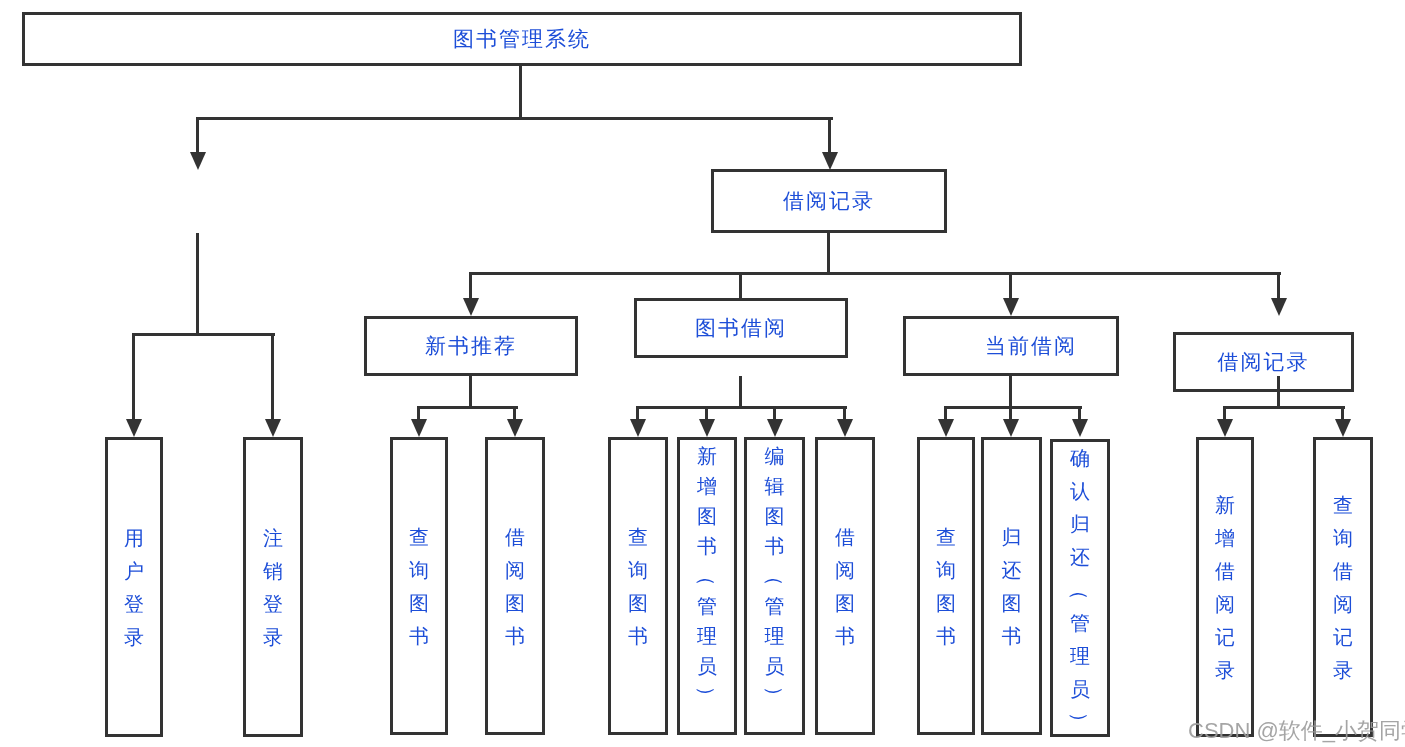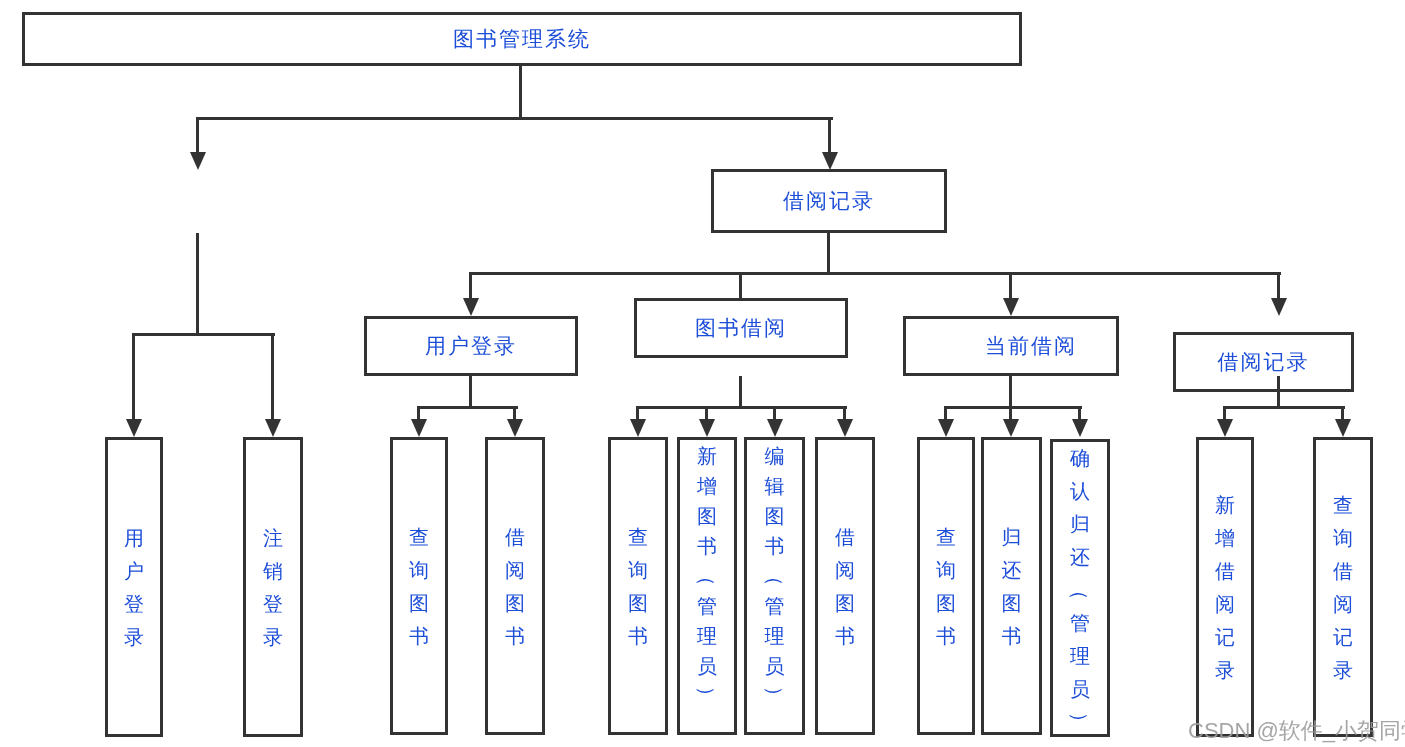--- a/index.html
+++ b/index.html
@@ -57,21 +57,21 @@
   <div class="line" style="left:469px;top:272px;width:812px;height:3px;"></div>
   <div class="line" style="left:469px;top:272px;width:3px;height:28px;"></div>
   <div class="arrow" style="left:463px;top:298px;"></div>
   <div class="line" style="left:739px;top:272px;width:3px;height:28px;"></div>
   <div class="arrow" style="left:733px;top:298px;"></div>
   <div class="line" style="left:1009px;top:272px;width:3px;height:28px;"></div>
   <div class="arrow" style="left:1003px;top:298px;"></div>
   <div class="line" style="left:1277px;top:272px;width:3px;height:28px;"></div>
   <div class="arrow" style="left:1271px;top:298px;"></div>
 
-  <div class="box" style="left:364px;top:316px;width:214px;height:60px;">用户登录</div>
+  <div class="box" style="left:364px;top:316px;width:214px;height:60px;">新书推荐</div>
   <div class="box" style="left:634px;top:298px;width:214px;height:60px;">图书借阅</div>
   <div class="box" style="left:903px;top:316px;width:216px;height:60px;padding-left:40px;">当前借阅</div>
   <div class="box" style="left:1173px;top:332px;width:181px;height:60px;">借阅记录</div>
 
   <div class="line" style="left:469px;top:376px;width:3px;height:33px;"></div>
   <div class="line" style="left:417px;top:406px;width:101px;height:3px;"></div>
   <div class="line" style="left:417px;top:406px;width:3px;height:15px;"></div>
   <div class="arrow" style="left:411px;top:419px;"></div>
   <div class="line" style="left:513px;top:406px;width:3px;height:15px;"></div>
   <div class="arrow" style="left:507px;top:419px;"></div>

